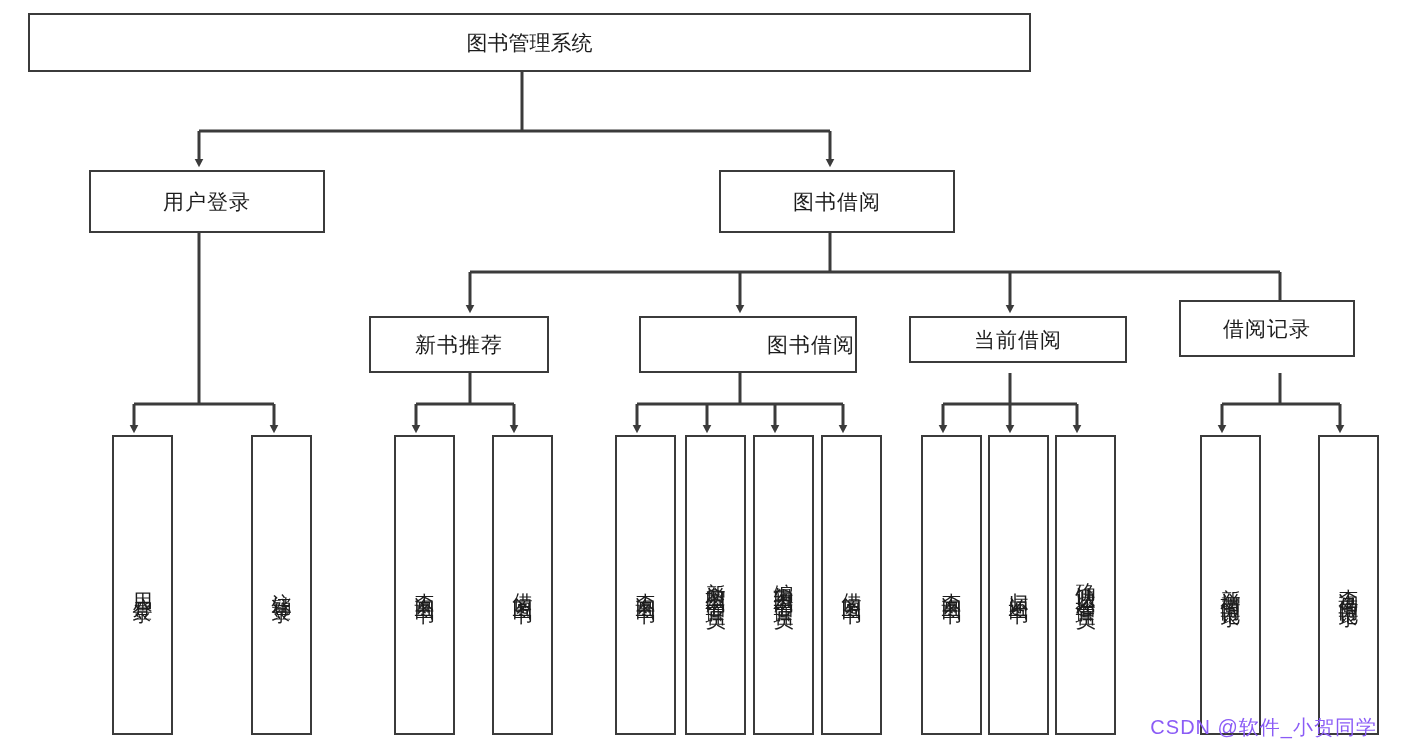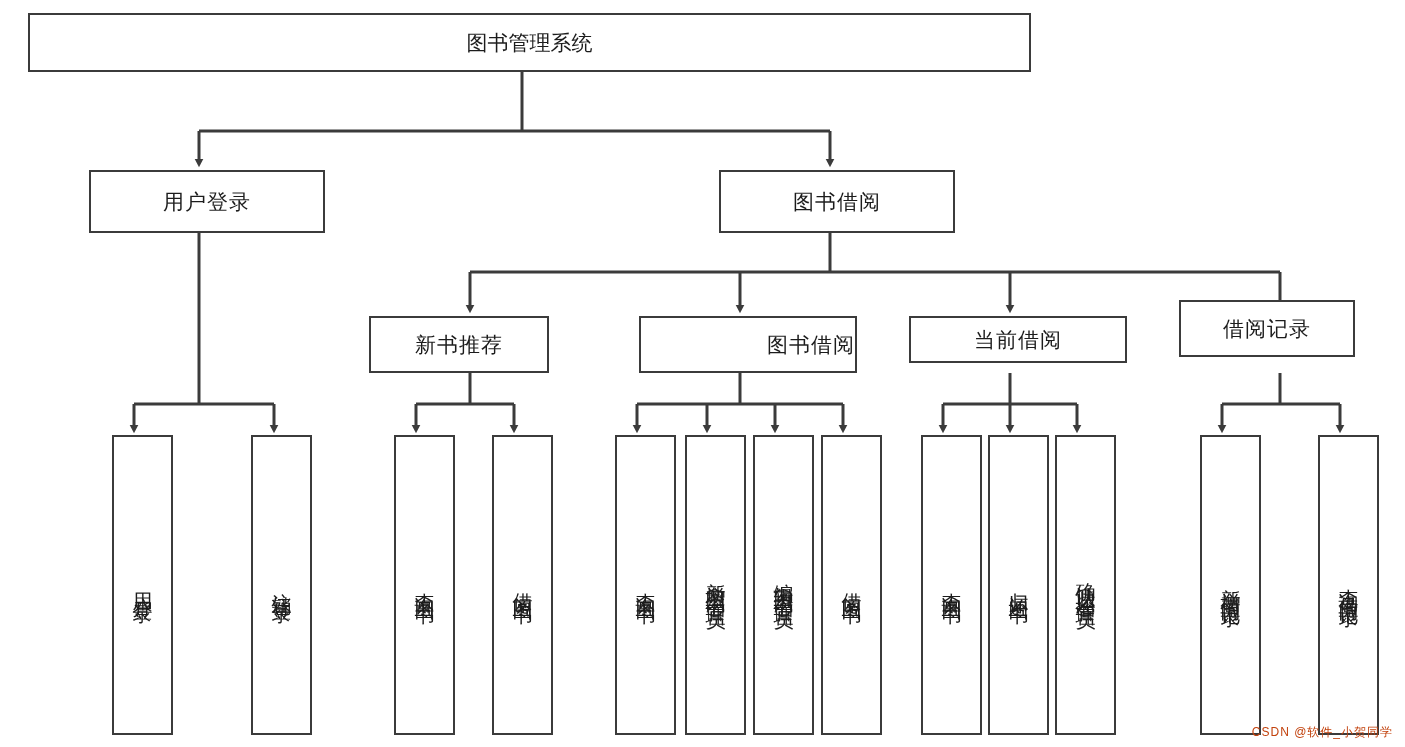--- a/index.html
+++ b/index.html
@@ -57,24 +57,24 @@
     align-items: center;
     justify-content: center;
   }
   .node.v .vtext {
     writing-mode: vertical-rl;
     text-orientation: upright;
     white-space: nowrap;
   }
   .watermark {
     position: absolute;
-    right: 12px;
+    right: 28px;
     bottom: 6px;
-    font-size: 12px;
-    color: #c2410c;
+    font-size: 20px;
+    color: #8b5cf6;
     letter-spacing: 1px;
     z-index: 5;
     white-space: nowrap;
   }
 </style>
 </head>
 <body>
 
 <div id="canvas">
 

